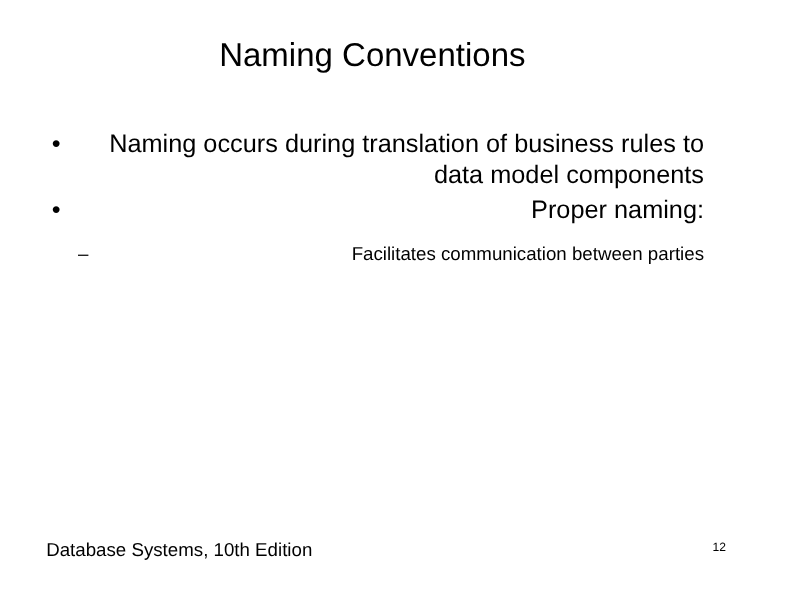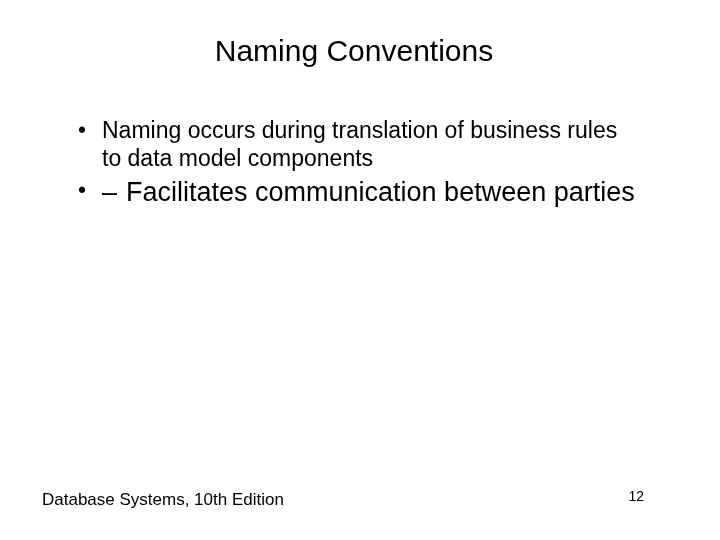--- a/index.html
+++ b/index.html
@@ -7,92 +7,94 @@
   body {
     background: #ffffff;
     font-family: Arial, Helvetica, sans-serif;
     color: #000;
     position: relative;
   }
   .slide {
     width: 700px;
     height: 540px;
     position: relative;
-    padding: 28px 40px 0 48px;
+    padding: 28px 40px 0 17px;
   }
   .title {
     text-align: center;
     font-size: 30px;
     font-weight: 400;
     margin-top: 6px;
     margin-bottom: 48px;
   }
   .content {
     padding-left: 30px;
     padding-right: 20px;
+    text-align: right;
   }
   ul.lvl1 {
     list-style: none;
     font-size: 23px;
     line-height: 1.22;
   }
   ul.lvl1 > li {
     position: relative;
     padding-left: 24px;
     margin-bottom: 4px;
   }
   ul.lvl1 > li::before {
     content: "•";
     position: absolute;
     left: 0;
     top: 0;
     font-size: 23px;
   }
   ul.lvl2 {
     list-style: none;
-    font-size: 27px;
-    margin-top: 1px;
+    font-size: 17px;
+    margin-top: 17px;
   }
   ul.lvl2 > li {
     position: relative;
     padding-left: 24px;
     margin-bottom: 2px;
   }
   ul.lvl2 > li::before {
     content: "–";
     position: absolute;
     left: 0;
     top: 0;
   }
   .footer-left {
     position: absolute;
     left: 42px;
     bottom: 30px;
     font-size: 17px;
   }
   .footer-right {
     position: absolute;
-    right: 56px;
+    right: 40px;
     bottom: 36px;
-    font-size: 14px;
+    font-size: 11px;
   }
 </style>
 </head>
 <body>
 
 <div class="slide">
 
   <h1 class="title">Naming Conventions</h1>
 
   <div class="content">
     <ul class="lvl1">
       <li>
         <span>Naming occurs during translation of business rules to data model components</span>
       </li>
       <li>
+        <span>Proper naming:</span>
         <ul class="lvl2">
           <li>
             <span>Facilitates communication between parties</span>
           </li>
         </ul>
       </li>
     </ul>
   </div>
 
   <div class="footer-left">Database Systems, 10th Edition</div>

